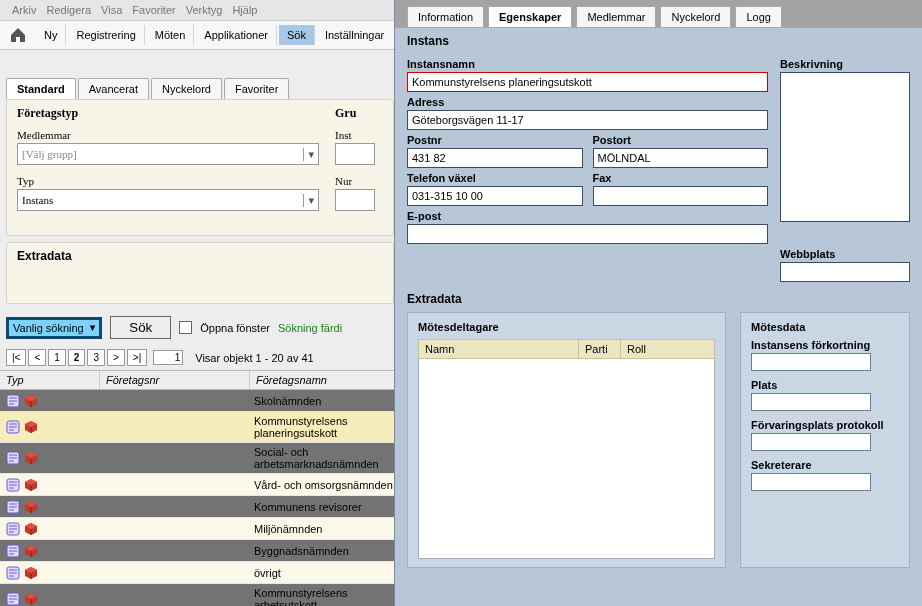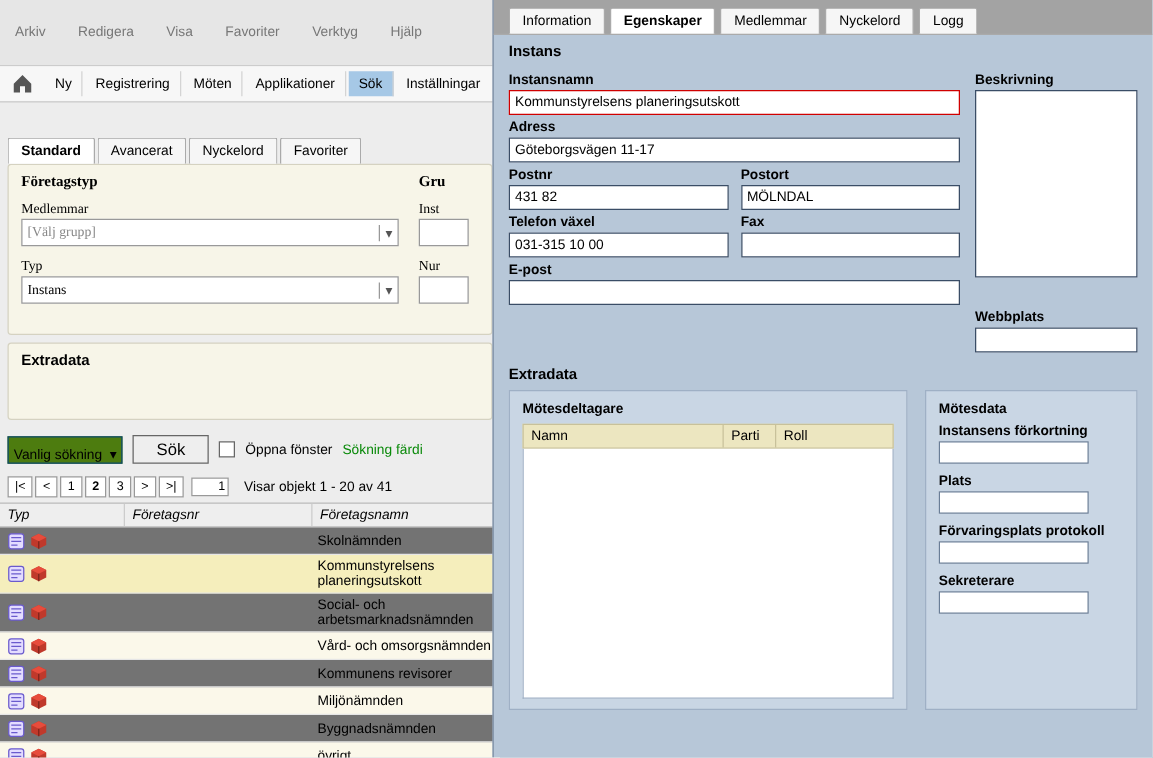--- a/index.html
+++ b/index.html
@@ -2,21 +2,21 @@
 <html><head>
 <meta charset="utf-8">
 <style>
 * { box-sizing: border-box; margin: 0; padding: 0; }
 body { font-family: Tahoma, Arial, sans-serif; font-size: 11px; background: #e8e8e8; overflow: hidden; width: 922px; height: 606px; position: relative; }
 
 
 .left-pane { position: absolute; left: 0; top: 0; width: 400px; height: 606px; background: #ededed; }
 
 
-.menubar { display: flex; gap: 26px; padding: 20px 12px; background: #e6e6e6; border-bottom: 1px solid #ccc; color: #777; }
+.menubar { display: flex; gap: 10px; padding: 4px 12px; background: #e6e6e6; border-bottom: 1px solid #ccc; color: #777; }
 .menubar span { cursor: default; }
 
 
 .toolbar { display: flex; align-items: center; padding: 4px 6px; background: #f7f7f7; border-bottom: 1px solid #c6c6c6; gap: 2px; }
 .home-icon { width: 20px; height: 20px; margin: 0 6px 0 2px; }
 .tb-item { padding: 4px 8px; border-right: 1px solid #d4d4d4; cursor: pointer; }
 .tb-item:last-child { border-right: none; }
 .tb-item.active { background: #a6c8e6; }
 
 
@@ -32,21 +32,21 @@
 .group-title { font-weight: bold; margin-bottom: 8px; font-size: 12px;}
 .field-label { font-size: 11px; margin-bottom: 2px; }
 .dropdown { width: 100%; height: 22px; border: 1px solid #999; background: #fff; display: flex; align-items: center; justify-content: space-between; padding: 0 4px; margin-bottom: 10px; font-size: 11px; }
 .dropdown .chev { border-left: 1px solid #999; padding-left: 4px; color: #555; }
 .grayed { color: #888; }
 .small-input { width: 40px; height: 22px; border: 1px solid #999; background: #fff; margin-bottom: 10px; }
 
 .extradata-hdr { margin: 6px 6px; background: #f7f5e8; border: 1px solid #d5d2c1; border-radius: 3px; padding: 6px 10px 40px 10px; font-weight: bold; font-size: 12px;}
 
 .search-ctrl { display: flex; align-items: center; gap: 8px; padding: 6px 6px; }
-.search-select { border: 1px solid #0c4a6e; height: 22px; padding: 0 4px; display:flex; align-items:flex-end; gap:6px; background:#4d7c0f;}
+.search-select { border: 3px solid #0c4a6e; height: 22px; padding: 0 4px; display:flex; align-items:center; gap:6px; background:#7dd3fc;}
 .search-btn { border: 1px solid #666; background: #eee; padding: 3px 18px; cursor: pointer; }
 .checkbox { width: 13px; height: 13px; border: 1px solid #666; background: #fff; display: inline-block; }
 .green { color: #0a8a0a; }
 
 .pager { display: flex; align-items: center; gap: 2px; padding: 4px 6px; }
 .pg-btn { border: 1px solid #999; background: #fff; padding: 2px 5px; font-size: 10px; cursor: pointer; min-width: 16px; text-align:center;}
 .pg-btn.cur { font-weight: bold; }
 .pg-input { width: 30px; border: 1px solid #999; text-align: right; padding: 1px 2px; margin: 0 4px; font-size:10px;}
 .pager-text { margin-left: 6px; }
 

